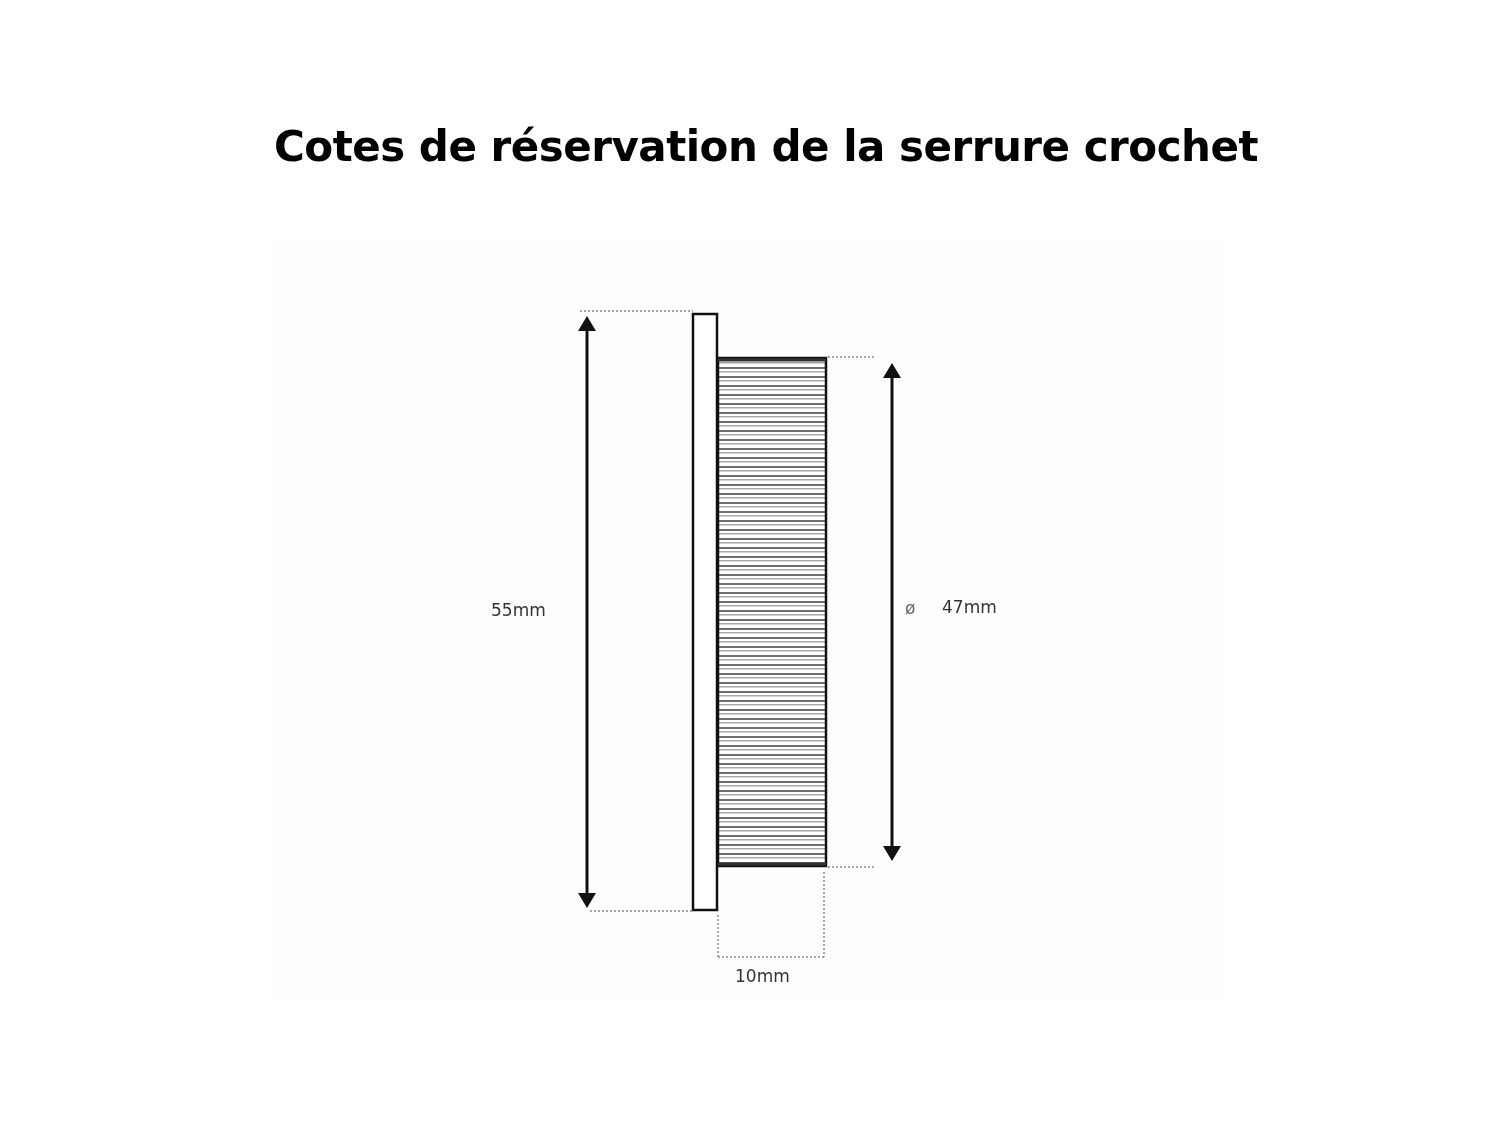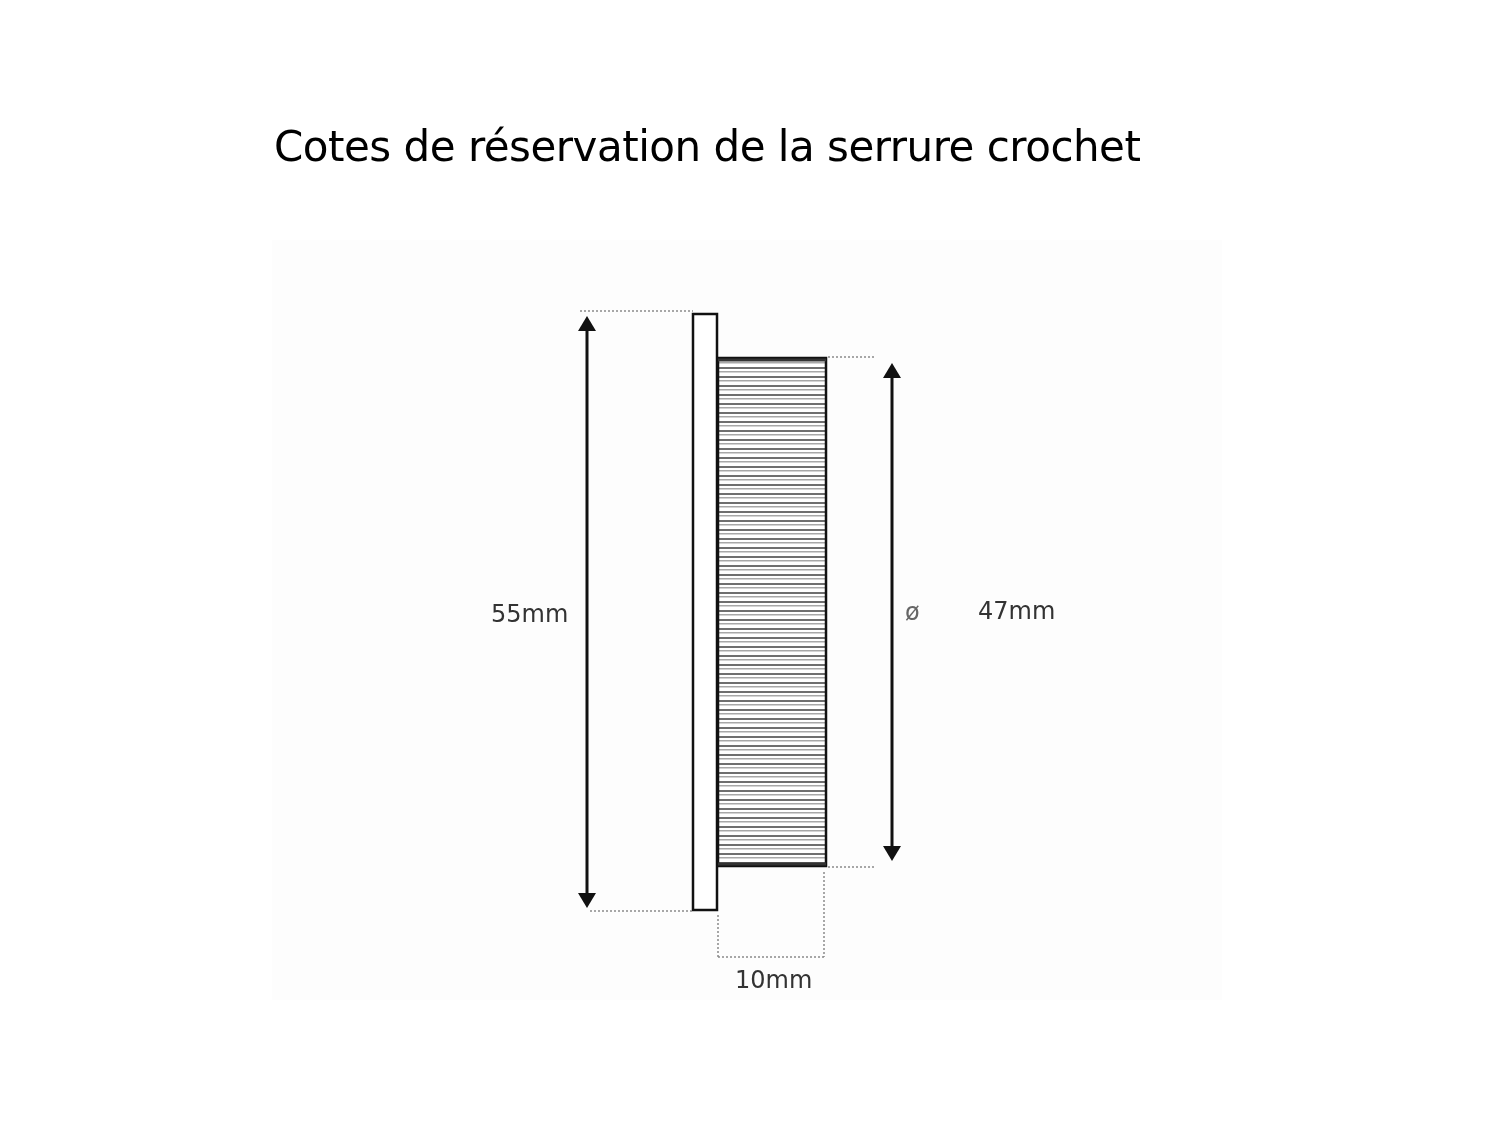--- a/index.html
+++ b/index.html
@@ -3,32 +3,32 @@
   <meta charset="utf-8">
   <style>
     html, body { margin: 0; padding: 0; }
     body {
       width: 1500px; height: 1125px; background: #ffffff;
       position: relative; overflow: hidden;
       font-family: "DejaVu Sans", sans-serif;
     }
     .title {
       position: absolute; left: 274px; top: 118px; width: 980px;
-      font-family: "DejaVu Sans", sans-serif; font-weight: normal;
+      font-family: "DejaVu Sans", sans-serif; font-weight: bold;
       font-size: 42px; line-height: 57px; color: #000; letter-spacing: -0.5px;
     }
     .title div { white-space: nowrap; }
     .panel {
       position: absolute; left: 272px; top: 240px; width: 950px; height: 760px;
       background: #fdfdfd;
     }
     svg.diagram { position: absolute; left: 0; top: 0; }
     .label {
       position: absolute; font-family: "DejaVu Sans", sans-serif;
-      font-size: 24px; color: #333; white-space: nowrap;
+      font-size: 17px; color: #333; white-space: nowrap;
     }
   </style>
 </head>
 <body>
 
 <div class="title">
   <div>Cotes de réservation de la serrure crochet</div>
 </div>
 
 <div class="panel"></div>
@@ -66,14 +66,14 @@
 
   <g fill="#111" stroke="#111">
     <line x1="892" y1="374" x2="892" y2="850" stroke-width="3"></line>
     <polygon points="892,363 883,378 901,378" stroke="none"></polygon>
     <polygon points="892,861 883,846 901,846" stroke="none"></polygon>
   </g>
 </svg>
 
 <div class="label" style="left:491px; top:600px;">55mm</div>
 <div class="label" style="left:905px; top:598px; color:#666;">ø</div>
-<div class="label" style="left:978px; top:597px;">47mm</div>
+<div class="label" style="left:942px; top:597px;">47mm</div>
 <div class="label" style="left:735px; top:966px;">10mm</div>
 
 </body></html>

